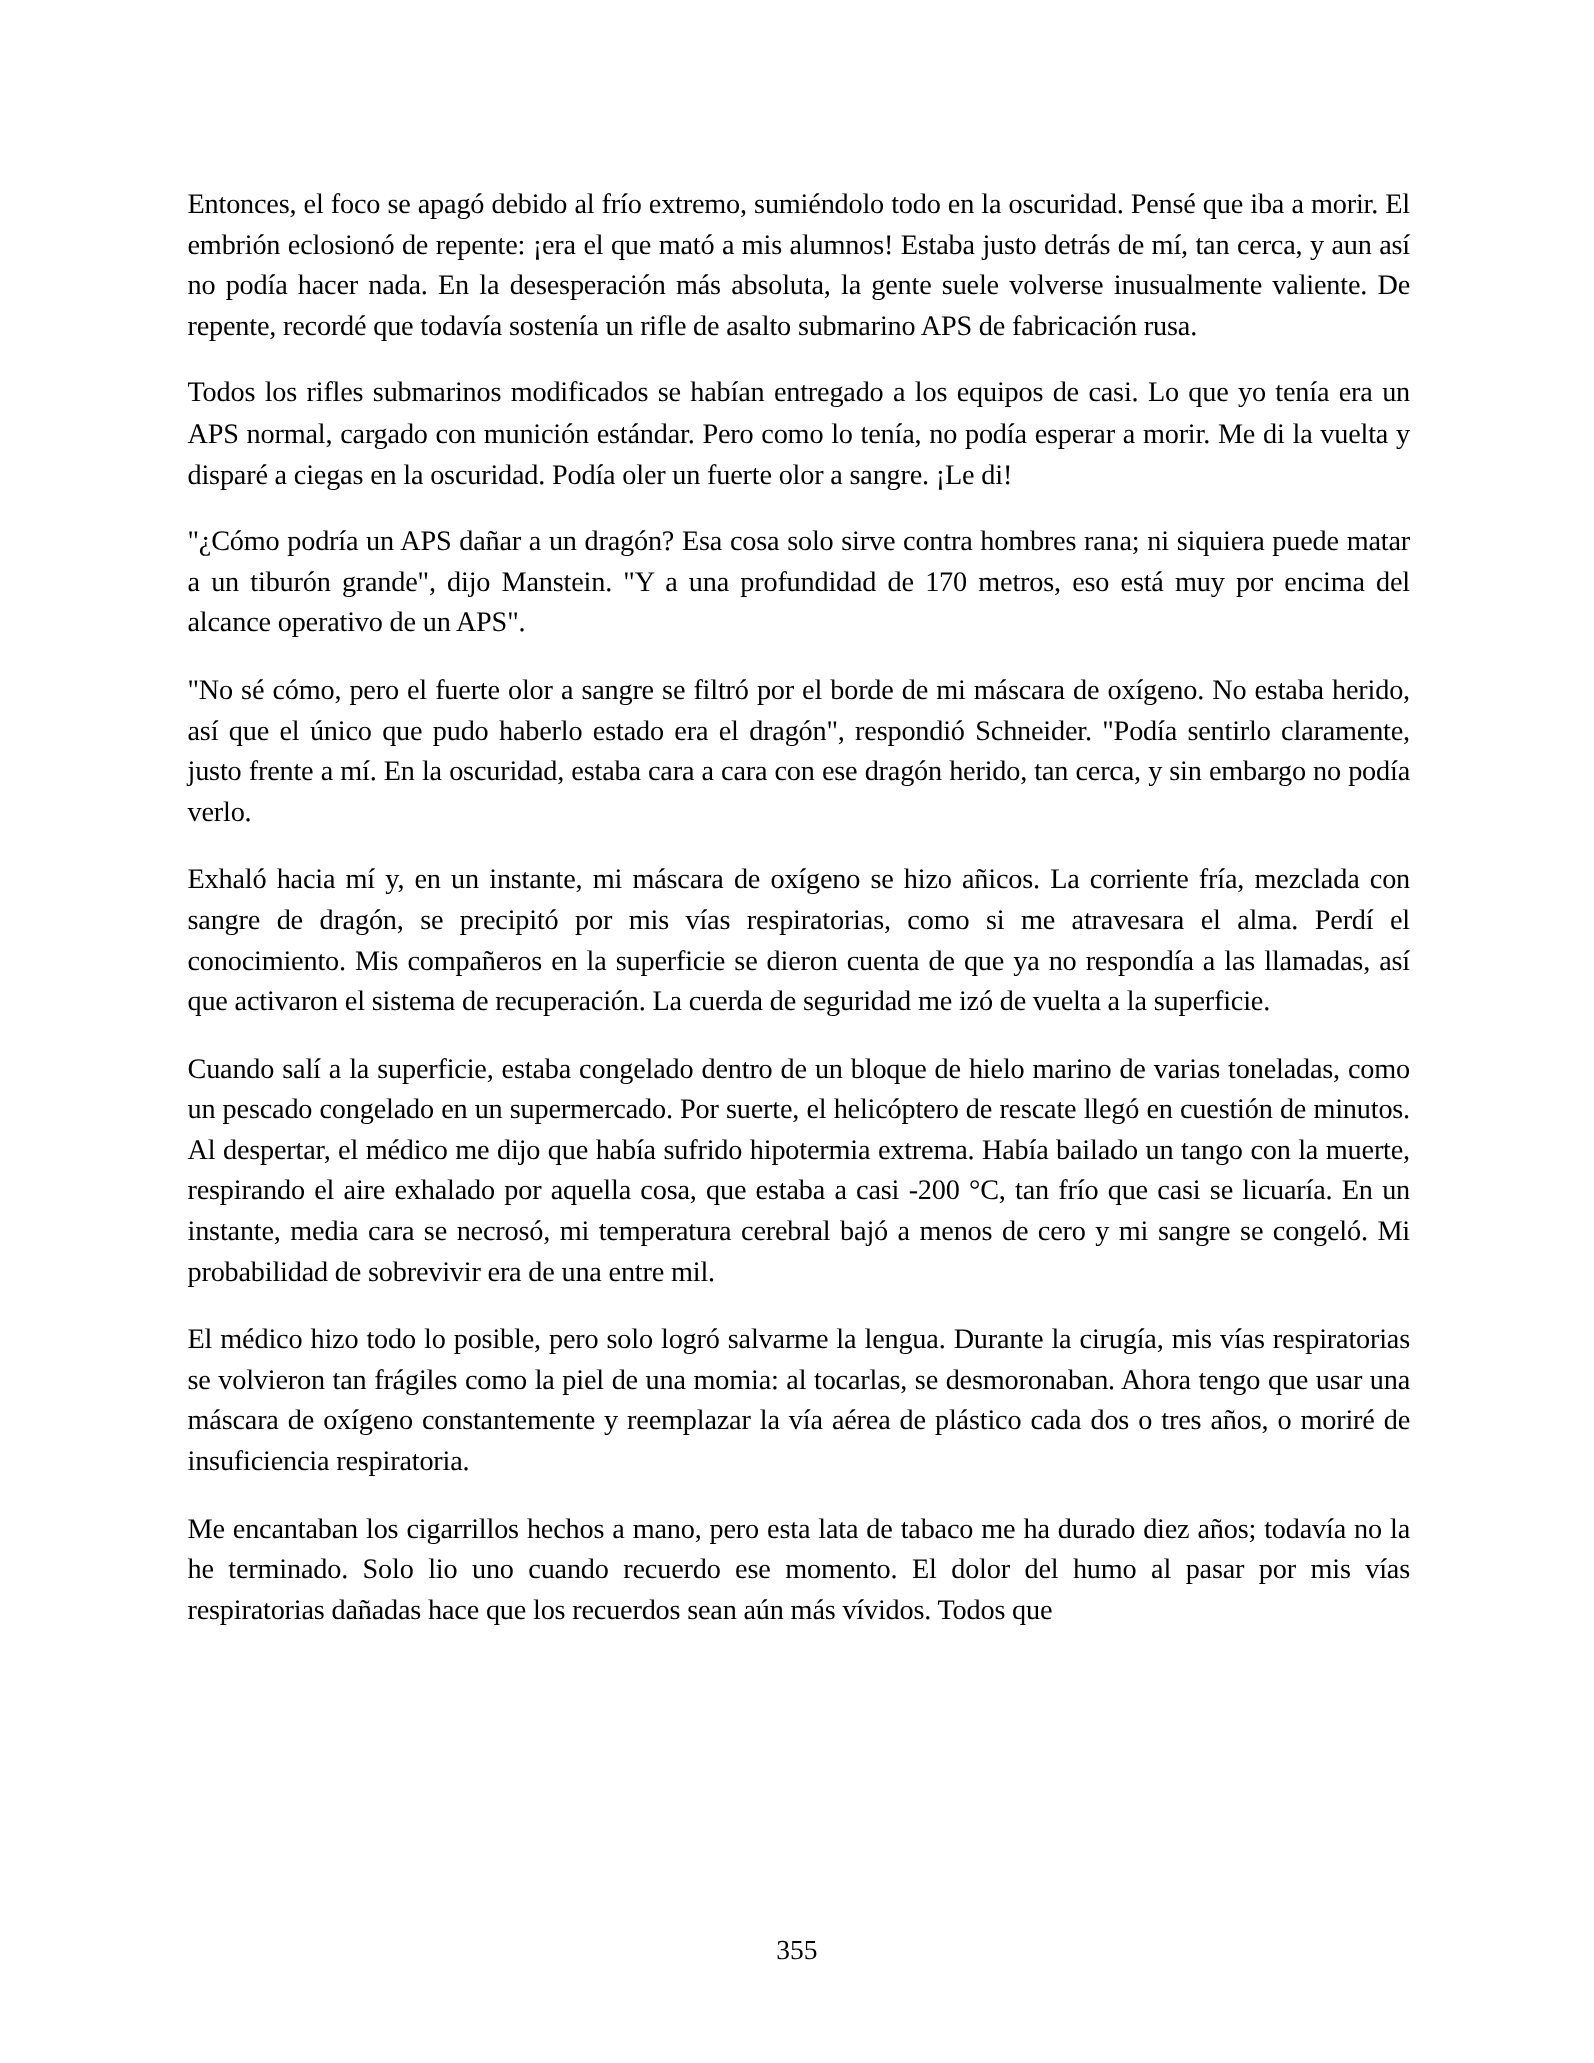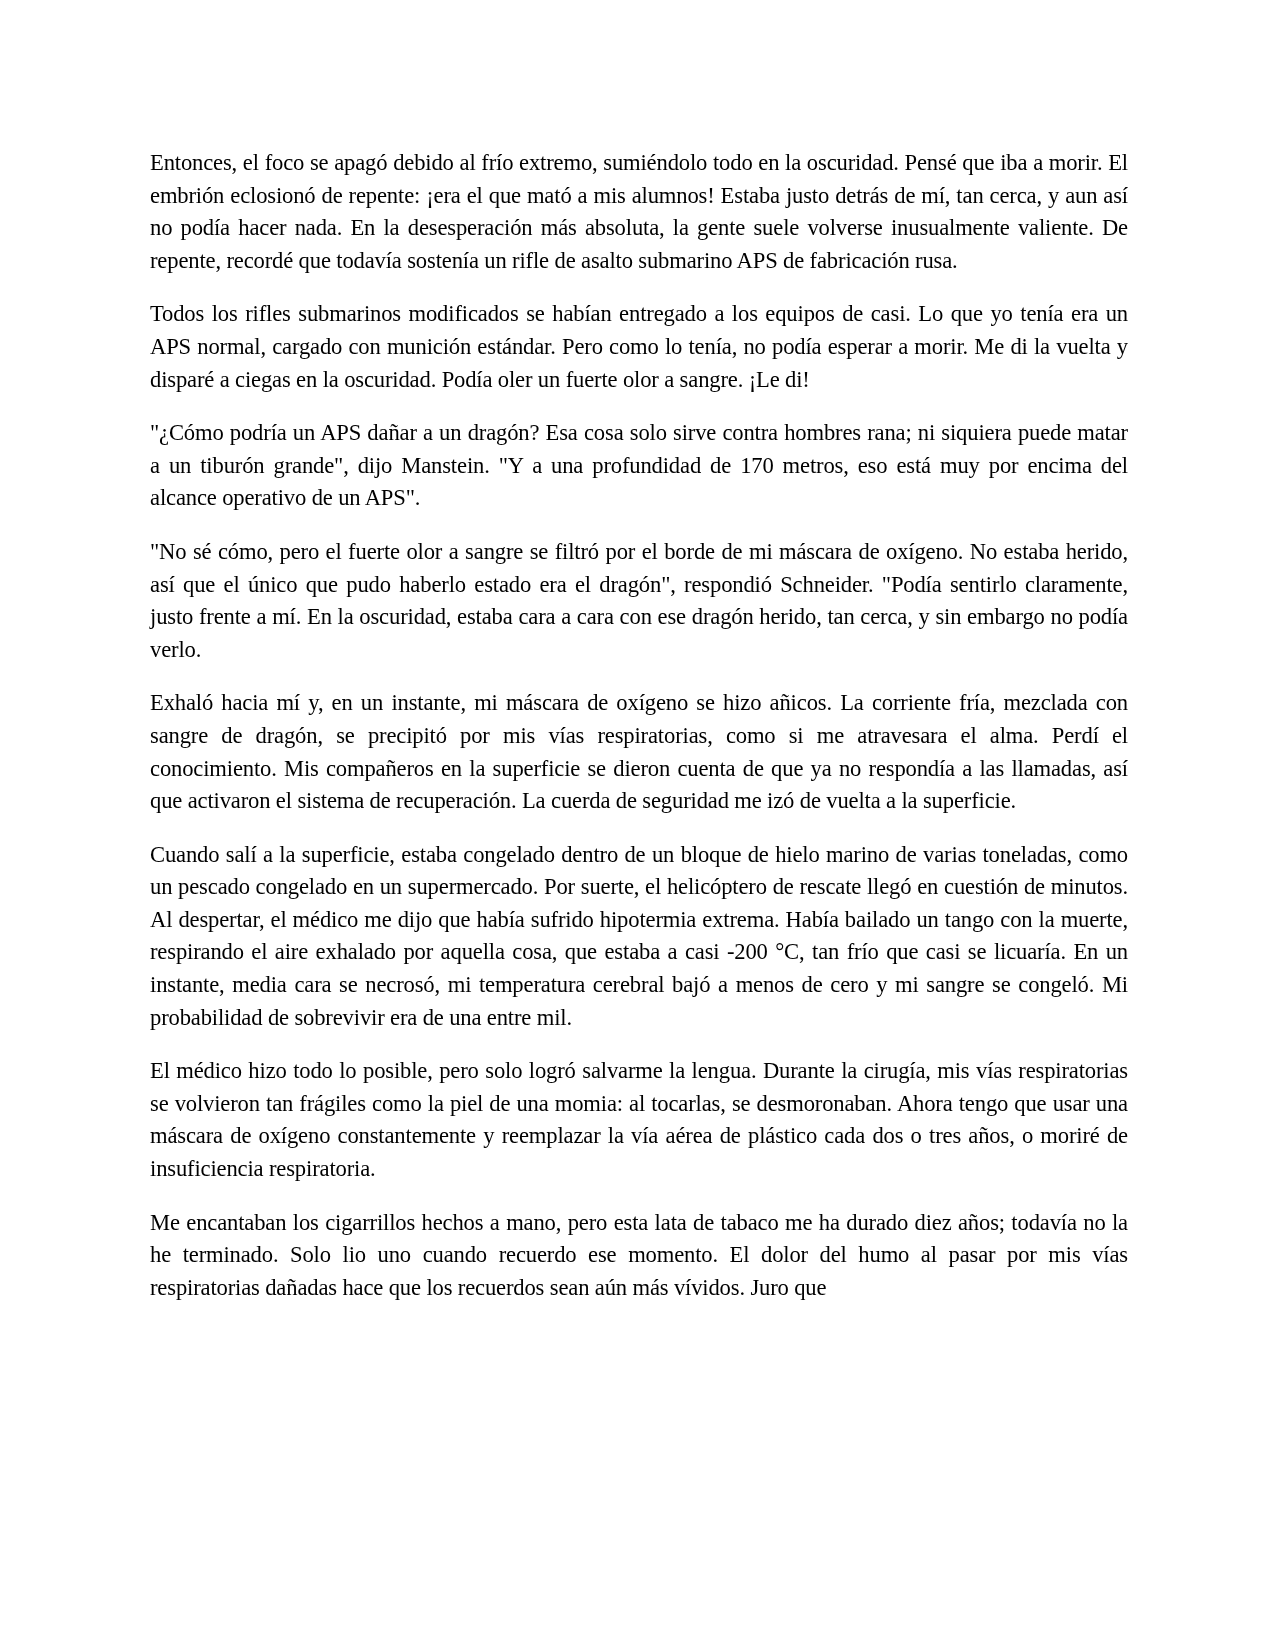--- a/index.html
+++ b/index.html
@@ -53,15 +53,16 @@
 
 <div class="page">
   <div class="body-text">
     <p>Entonces, el foco se apagó debido al frío extremo, sumiéndolo todo en la oscuridad. Pensé que iba a morir. El embrión eclosionó de repente: ¡era el que mató a mis alumnos! Estaba justo detrás de mí, tan cerca, y aun así no podía hacer nada. En la desesperación más absoluta, la gente suele volverse inusualmente valiente. De repente, recordé que todavía sostenía un rifle de asalto submarino APS de fabricación rusa.</p>
     <p>Todos los rifles submarinos modificados se habían entregado a los equipos de casi. Lo que yo tenía era un APS normal, cargado con munición estándar. Pero como lo tenía, no podía esperar a morir. Me di la vuelta y disparé a ciegas en la oscuridad. Podía oler un fuerte olor a sangre. ¡Le di!</p>
     <p>"¿Cómo podría un APS dañar a un dragón? Esa cosa solo sirve contra hombres rana; ni siquiera puede matar a un tiburón grande", dijo Manstein. "Y a una profundidad de 170 metros, eso está muy por encima del alcance operativo de un APS".</p>
     <p>"No sé cómo, pero el fuerte olor a sangre se filtró por el borde de mi máscara de oxígeno. No estaba herido, así que el único que pudo haberlo estado era el dragón", respondió Schneider. "Podía sentirlo claramente, justo frente a mí. En la oscuridad, estaba cara a cara con ese dragón herido, tan cerca, y sin embargo no podía verlo.</p>
     <p>Exhaló hacia mí y, en un instante, mi máscara de oxígeno se hizo añicos. La corriente fría, mezclada con sangre de dragón, se precipitó por mis vías respiratorias, como si me atravesara el alma. Perdí el conocimiento. Mis compañeros en la superficie se dieron cuenta de que ya no respondía a las llamadas, así que activaron el sistema de recuperación. La cuerda de seguridad me izó de vuelta a la superficie.</p>
     <p>Cuando salí a la superficie, estaba congelado dentro de un bloque de hielo marino de varias toneladas, como un pescado congelado en un supermercado. Por suerte, el helicóptero de rescate llegó en cuestión de minutos. Al despertar, el médico me dijo que había sufrido hipotermia extrema. Había bailado un tango con la muerte, respirando el aire exhalado por aquella cosa, que estaba a casi -200 °C, tan frío que casi se licuaría. En un instante, media cara se necrosó, mi temperatura cerebral bajó a menos de cero y mi sangre se congeló. Mi probabilidad de sobrevivir era de una entre mil.</p>
     <p>El médico hizo todo lo posible, pero solo logró salvarme la lengua. Durante la cirugía, mis vías respiratorias se volvieron tan frágiles como la piel de una momia: al tocarlas, se desmoronaban. Ahora tengo que usar una máscara de oxígeno constantemente y reemplazar la vía aérea de plástico cada dos o tres años, o moriré de insuficiencia respiratoria.</p>
-    <p>Me encantaban los cigarrillos hechos a mano, pero esta lata de tabaco me ha durado diez años; todavía no la he terminado. Solo lio uno cuando recuerdo ese momento. El dolor del humo al pasar por mis vías respiratorias dañadas hace que los recuerdos sean aún más vívidos. Juro que</p>
+    <p>Me encantaban los cigarrillos hechos a mano, pero esta lata de tabaco me ha durado diez años; todavía no la he terminado. Solo lio uno cuando recuerdo ese momento. El dolor del humo al pasar por mis vías respiratorias dañadas hace que los recuerdos sean aún más vívidos. Todos que</p>
   </div>
+  <div class="page-number">355</div>
 </div>
 
 </body></html>

